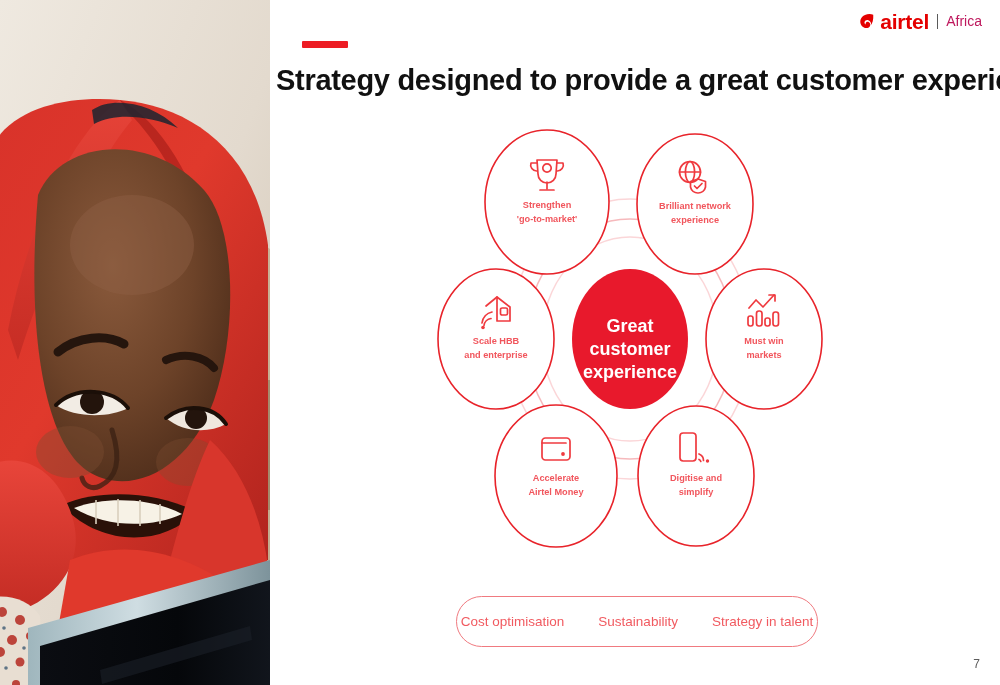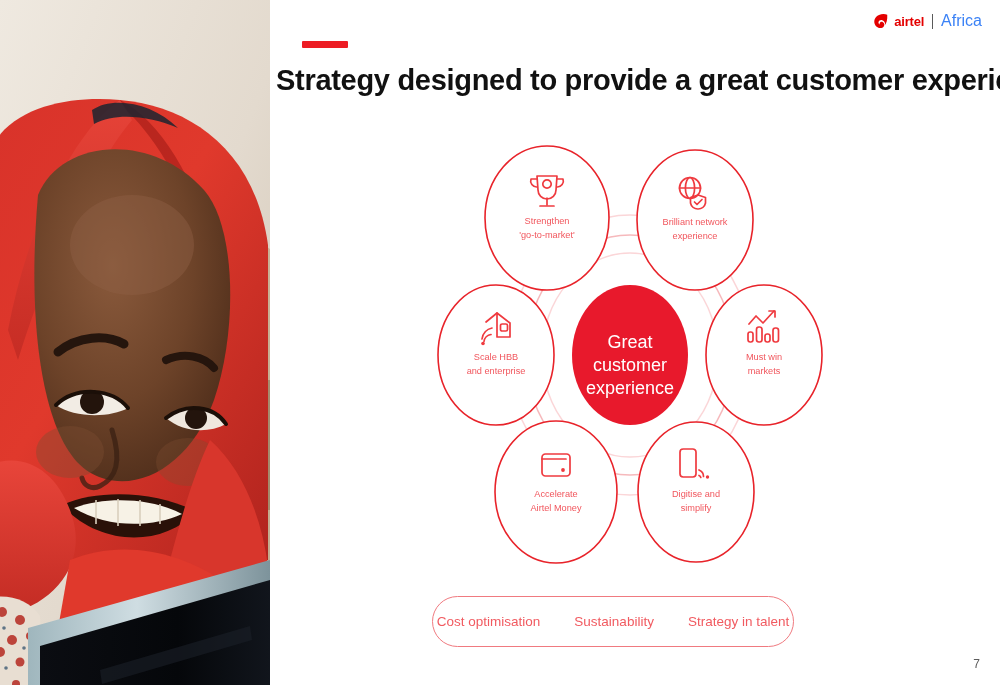--- a/index.html
+++ b/index.html
@@ -19,45 +19,45 @@
   #photo-panel svg { display:block; width:270px; height:685px; }
 
   
   #brand-logo {
     position:absolute; right:18px; top:10px;
     display:flex; align-items:center; gap:5px;
     height:22px;
   }
   #brand-logo .swoosh { width:16px; height:17px; display:block; }
   #brand-logo .wordmark {
-    font-size:13px; font-weight:bold; color:#e40000;
+    font-size:21px; font-weight:bold; color:#e40000;
     letter-spacing:-0.2px; line-height:1;
   }
   #brand-logo .divider {
     width:1px; height:15px; background:#5a5a5a; margin:0 3px;
   }
   #brand-logo .region {
-    font-size:16px; color:#3b82f6; line-height:1;
+    font-size:14px; color:#be185d; line-height:1;
   }
 
   #accent-bar {
     position:absolute; left:302px; top:41px;
     width:46px; height:7px; background:#ed1c24; border-radius:1px;
   }
 
   #page-title {
     position:absolute; left:276px; top:64px; width:710px;
     font-size:29px; font-weight:bold; color:#111111;
     letter-spacing:-0.3px; white-space:nowrap;
   }
 
   
   #diagram-wrap {
-    position:absolute; left:430px; top:140px;
-    width:400px; height:430px;
+    position:absolute; left:430px; top:124px;
+    width:400px; height:430px;font-weight:bold;
   }
   #diagram { display:block; width:400px; height:430px; }
 
   .bubble-ellipse {
     fill:#ffffff; stroke:#e8232a; stroke-width:1.6;
   }
   .ring-faint { fill:none; stroke:#f6b9bc; stroke-width:1.5; }
   .ring-faint2 { fill:none; stroke:#fbd6d8; stroke-width:1.5; }
   .core-ellipse { fill:#e8192c; }
   .icon-stroke {
@@ -69,21 +69,21 @@
     fill:#f1565d; font-family:"Liberation Sans", sans-serif;
     font-size:9.2px; text-anchor:middle;
   }
   .core-label {
     fill:#ffffff; font-family:"Liberation Sans", sans-serif;
     font-size:18px; text-anchor:middle;
   }
 
   
   #enablers-bar {
-    position:absolute; left:432px; top:596px;
+    position:absolute; left:456px; top:596px;
     width:362px; height:51px;
     border:1.6px solid #f07a80; border-radius:26px;
     display:flex; align-items:center; justify-content:center;
     gap:34px;
   }
   #enablers-bar .enabler {
     font-size:13.5px; color:#f15a60; white-space:nowrap;
   }
 
   

